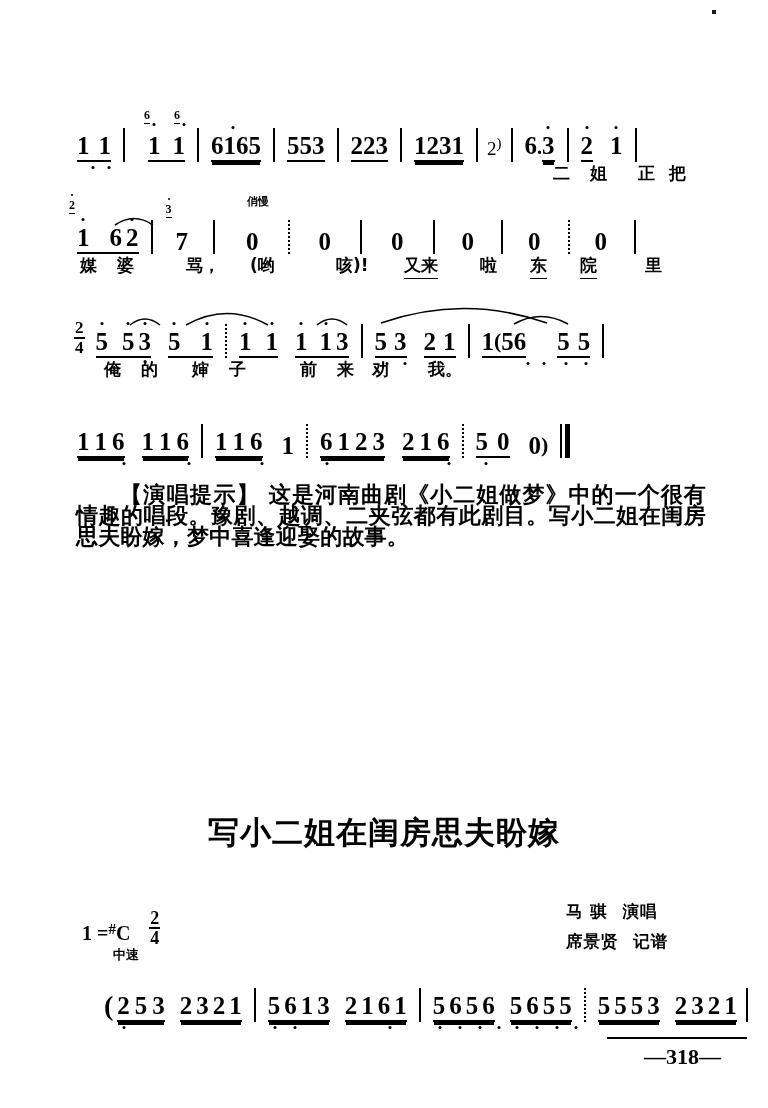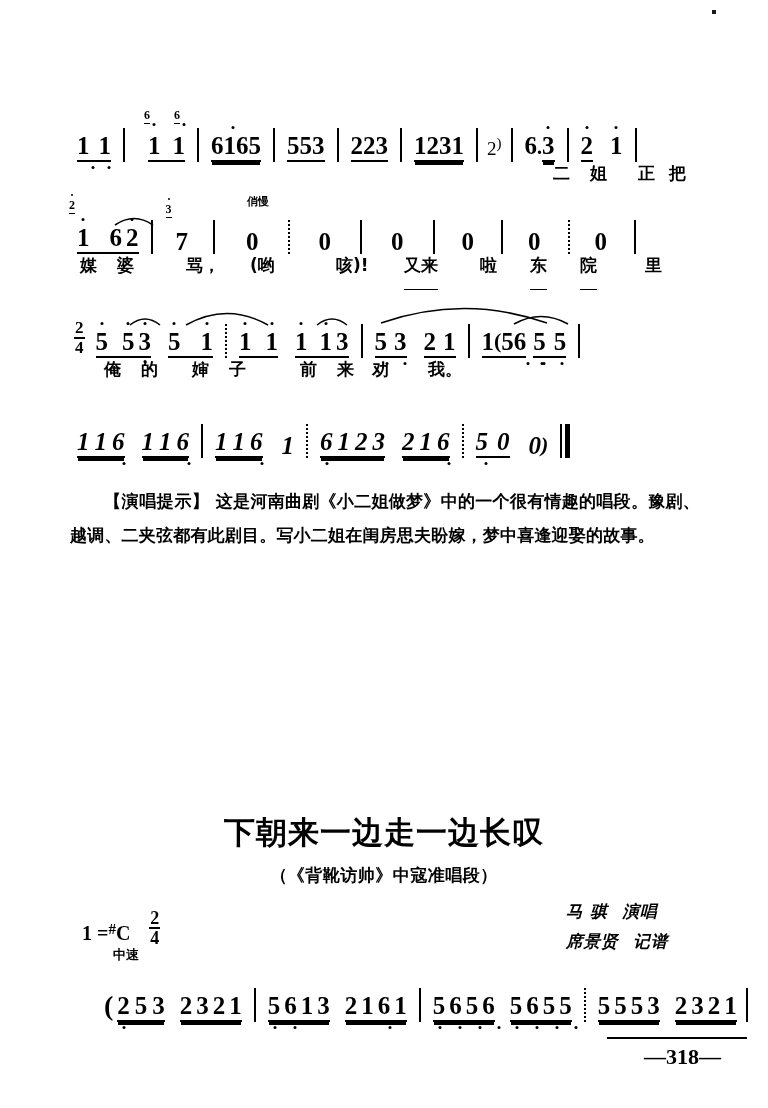--- a/index.html
+++ b/index.html
@@ -150,30 +150,30 @@
   .slur { position: absolute; overflow: visible; }
 
   
   .lyric {
     font-family: "DejaVu Sans", "Liberation Sans", sans-serif;
     font-size: 17px;
     font-weight: bold;
     position: absolute;
     white-space: nowrap;
   }
-  .lyric-ul { border-bottom: 1.5px solid #000; padding-bottom: 12px; }
+  .lyric-ul { border-bottom: 1.5px solid #000; padding-bottom: 1px; }
 
   
   .prose {
     position: absolute;
-    left: 70px;
+    left: 76px;
     width: 630px;
     font-family: "DejaVu Sans", "Liberation Sans", sans-serif;
-    font-size: 17px;
-    line-height: 34px;
+    font-size: 22px;
+    line-height: 21px;
     text-align: justify;
     font-weight: 600;
     letter-spacing: 0.2px;
   }
   .prose p { margin: 0; text-indent: 2em; }
   .hint-tag { font-weight: bold; letter-spacing: 0.5px; }
 
   
   .song-title {
     position: absolute;
@@ -201,21 +201,20 @@
     white-space: nowrap;
   }
   .key-sig sup { font-size: 15px; vertical-align: 6px; }
   .credit {
     position: absolute;
     font-family: "DejaVu Sans", "Liberation Sans", sans-serif;
     font-size: 16.5px;
     font-weight: bold;
     white-space: nowrap;
     letter-spacing: 1px;
-    font-style: italic;
   }
   .tempo-word {
     position: absolute;
     font-family: "DejaVu Sans", "Liberation Sans", sans-serif;
     font-size: 13px;
     font-weight: bold;
   }
 
   
   .footer-rule {
@@ -432,41 +431,41 @@
       <span class="bar"></span>
 
       <span class="grp u1">
         <span class="note">1</span><span class="paren" style="font-size:22px;">(</span><span class="note">5</span><span class="note">6</span>
         <span class="dotdn" style="left:46px;"></span><span class="dotdn" style="left:62px;"></span>
         <svg class="slur" style="left:30px; top:-17px;" width="58" height="15" viewBox="0 0 58 15">
           <path d="M2 13 Q29 -2 56 13" stroke="#000" stroke-width="1.6" fill="none"></path>
         </svg>
       </span>
 
-      <span class="grp u1" style="margin-left:4px;text-decoration:underline;">
+      <span class="grp u1" style="margin-left:28px;text-decoration:underline;">
         <span class="note">5</span><span class="note" style="margin-left:8px;">5</span>
         <span class="dotdn" style="left:9px;"></span><span class="dotdn" style="left:29px;"></span>
       </span>
 
       <span class="bar"></span>
     </div>
 
     <div class="lyricline">
       <span class="lyric" style="left:104px;">俺</span>
       <span class="lyric" style="left:141px;">的</span>
       <span class="lyric" style="left:192px;">婶</span>
       <span class="lyric" style="left:229px;">子</span>
       <span class="lyric" style="left:300px;">前</span>
       <span class="lyric" style="left:337px;">来</span>
       <span class="lyric" style="left:372px;">劝</span>
       <span class="lyric" style="left:428px;">我。</span>
     </div>
   </div>
 
-  <div class="system" style="top:400px;font-style:italic;">
+  <div class="system" style="top:400px;">
     <div class="staffline">
 
       <span class="grp u2">
         <span class="note">1</span><span class="note" style="margin-left:5px;">1</span><span class="note" style="margin-left:5px;">6</span>
         <span class="dotdn" style="left:47px;"></span>
       </span>
 
       <span class="grp u2" style="margin-left:14px;">
         <span class="note">1</span><span class="note" style="margin-left:5px;">1</span><span class="note" style="margin-left:5px;">6</span>
         <span class="dotdn" style="left:47px;"></span>
@@ -508,22 +507,21 @@
     </div>
   </div>
 
   <div class="prose" style="top:484px;">
     <p>
       <span class="hint-tag">【演唱提示】</span>
       <span>这是河南曲剧《小二姐做梦》中的一个很有情趣的唱段。豫剧、越调、二夹弦都有此剧目。写小二姐在闺房思夫盼嫁，梦中喜逢迎娶的故事。</span>
     </p>
   </div>
 
-  <div class="song-title" style="top:812px;">下朝来一边走一边长叹</div>
-  <div class="song-sub" style="top:864px;">（《背靴访帅》中寇准唱段）</div>
+  <div class="song-title" style="top:812px;">写小二姐在闺房思夫盼嫁</div>
 
   <div class="key-sig" style="left:82px; top:906px;">
     <span>1 =</span><sup>#</sup><span>C</span>
     <span class="timesig" style="font-size:18px; margin-left:14px; top:3px;">
       <span class="num">2</span>
       <span class="den">4</span>
     </span>
   </div>
 
   <div class="tempo-word" style="left:113px; top:946px;">中速</div>

